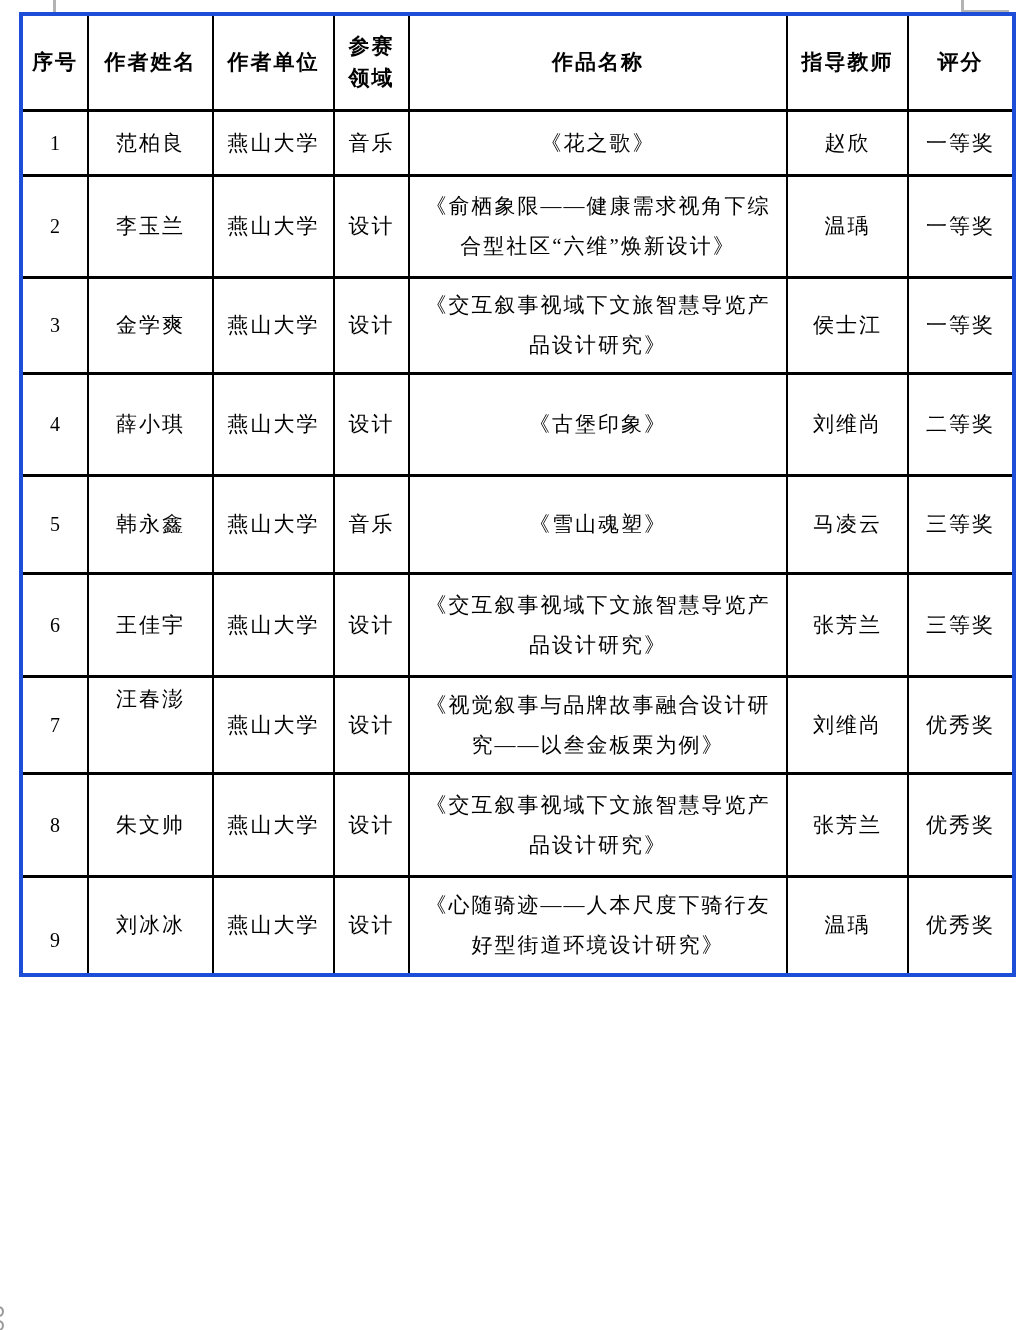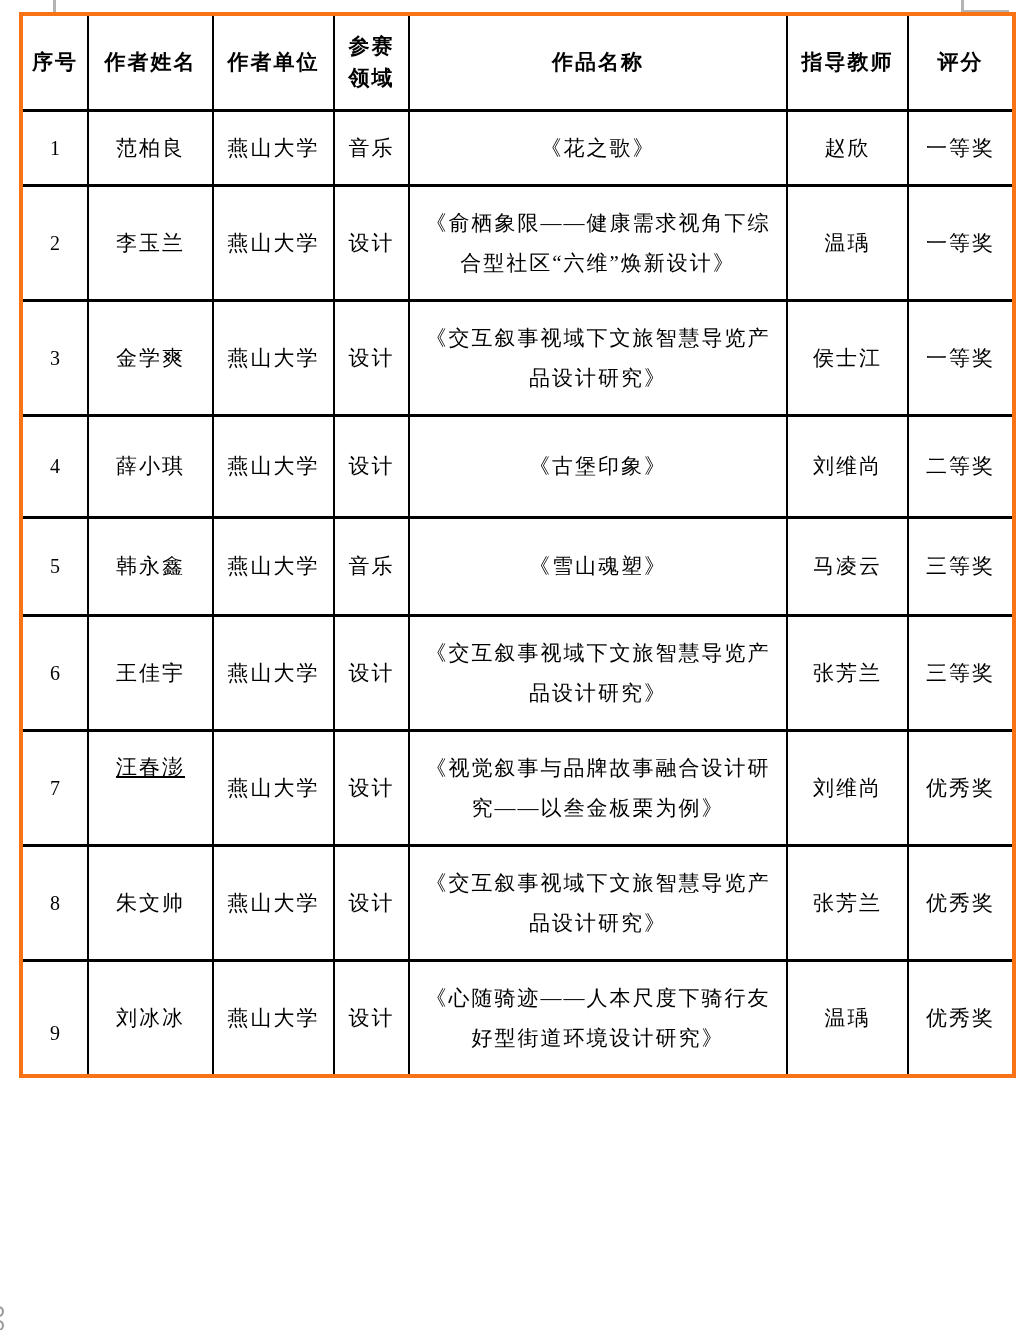--- a/index.html
+++ b/index.html
@@ -3,50 +3,50 @@
 <meta charset="utf-8">
 <style>
   * { margin:0; padding:0; box-sizing:border-box; }
   html,body { width:1018px; height:1330px; background:#ffffff; overflow:hidden;
               font-family:"Liberation Serif","DejaVu Serif",serif; color:#000; position:relative; }
 
   
   table.award-table {
     position:absolute; left:19px; top:12px; width:993px;
     border-collapse:collapse; table-layout:fixed; background:#fff;
-    border:4px solid #f97316;
+    border:4px solid #1d4ed8;
   }
   .award-table th, .award-table td {
     border:2px solid #000;
     border-top-width:3px; border-bottom-width:3px;
     text-align:center; vertical-align:middle;
     font-size:21px; letter-spacing:2px; line-height:30px;
     overflow:hidden;
   }
   .award-table th { font-weight:bold; line-height:32px; }
   th.field-header { padding:0 10px;margin-left:17px; }
-  td.title-cell  { line-height:40px; padding:16px 10px; }
+  td.title-cell  { line-height:40px; padding:0 10px; }
   td.no-cell     { letter-spacing:0; font-size:20px; }
 
   thead tr              { height:96px; }
   tbody tr:nth-child(1) { height:65px;  }
   tbody tr:nth-child(2) { height:102px; }
   tbody tr:nth-child(3) { height:96px;  }
   tbody tr:nth-child(4) { height:102px; }
   tbody tr:nth-child(5) { height:98px;  }
   tbody tr:nth-child(6) { height:103px; }
   tbody tr:nth-child(7) { height:97px;  }
   tbody tr:nth-child(8) { height:103px; }
   tbody tr:nth-child(9) { height:99px;  }
   tbody tr:nth-child(10){ height:100px; }
   tbody tr:nth-child(11){ height:100px; }
   tbody tr:nth-child(12){ height:98px;  }
 
   
-  td.va-top  { vertical-align:top; padding-top:20px;text-decoration:underline; }
+  td.va-top  { vertical-align:top; padding-top:6px; }
   td.va-low  { padding-top:30px; }
   td.va-high { padding-bottom:30px; }
 
   
   .tick { position:absolute; top:0; width:3px; background:#b3b3b3; }
   .tick-left  { left:53px;  height:13px; }
   .tick-right { left:961px; height:10px; }
   .grey-seg { position:absolute; height:3px; background:#b3b3b3; }
   .grey-seg-left  { left:20px;  top:12px; width:36px; }
   .grey-seg-right { left:961px; top:10px; width:48px; }

